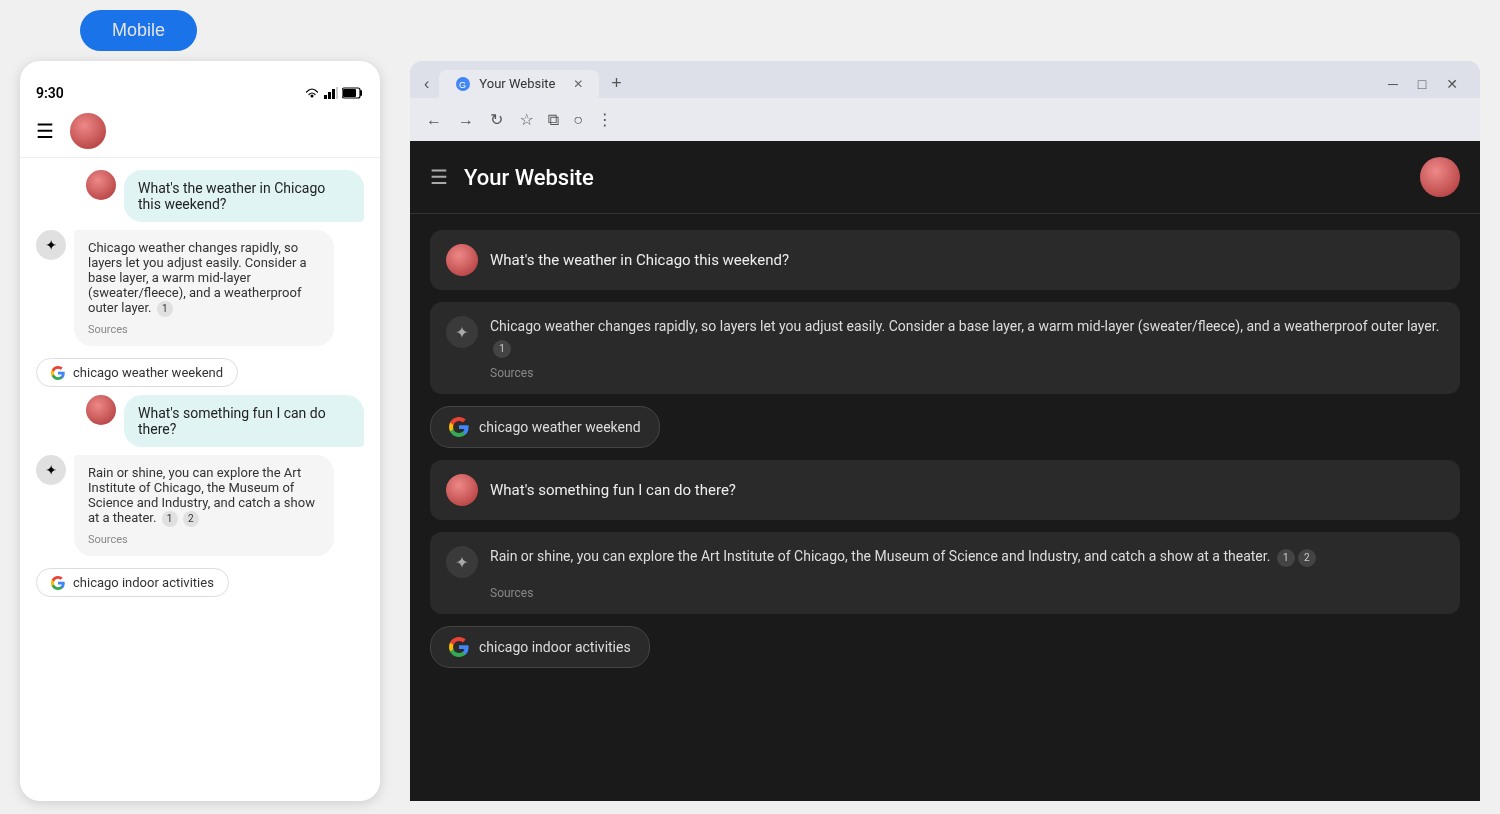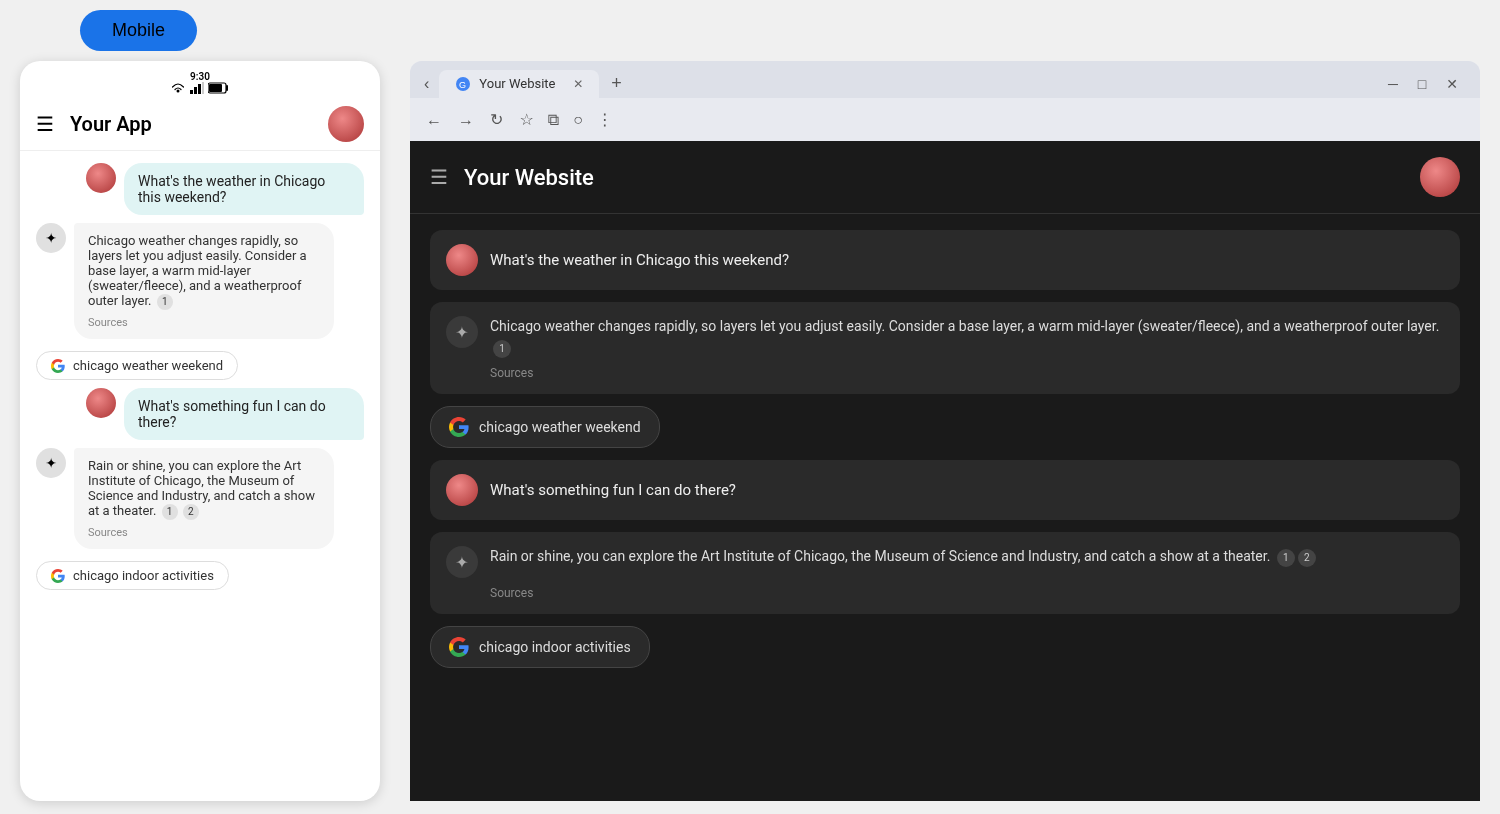--- a/index.html
+++ b/index.html
@@ -22,21 +22,21 @@
     .toggle-btn {
       padding: 10px 32px;
       border-radius: 30px;
       border: none;
       font-size: 18px;
       font-weight: 500;
       cursor: pointer;
     }
     .toggle-btn.active {
       background: #1a73e8;
-      color: #000000;
+      color: #e5e5e5;
     }
 
     
     .main-layout {
       display: flex;
       gap: 0;
       height: calc(814px - 56px);
     }
 
     
@@ -49,24 +49,23 @@
       box-shadow: 0 2px 12px rgba(0,0,0,0.15);
       display: flex;
       flex-direction: column;
       height: 740px;
     }
 
     .mobile-status-bar {
       display: flex;
       justify-content: space-between;
       align-items: center;
-      padding: 10px 16px 4px;
-      font-size: 10px;
+      padding: 24px 16px 4px;
+      font-size: 14px;
       font-weight: 600;
-      flex-direction: column;
     }
 
     .mobile-status-icons {
       display: flex;
       gap: 4px;
       align-items: center;
     }
 
     .mobile-header {
       display: flex;
@@ -479,21 +478,20 @@
         <svg width="22" height="12" viewBox="0 0 22 12">
           <rect x="0" y="1" width="18" height="10" rx="2" stroke="#000" stroke-width="1.2" fill="none"></rect>
           <rect x="1" y="2" width="13" height="8" rx="1" fill="#000"></rect>
           <path d="M19 4v4" stroke="#000" stroke-width="2" stroke-linecap="round"></path>
         </svg>
       </div>
     </div>
 
     <div class="mobile-header">
       <span class="hamburger-icon">☰</span>
-      <span class="mobile-title">Your App</span>
       <div class="avatar-circle">
         <div class="avatar-img"></div>
       </div>
     </div>
 
     <div class="mobile-chat">
 
       <div class="msg-user">
         <div class="msg-user-avatar avatar-sm" style="width:30px;height:30px;border-radius:50%;background:radial-gradient(circle at 40% 35%,#e88,#a33);flex-shrink:0;"></div>
         <div class="bubble">

